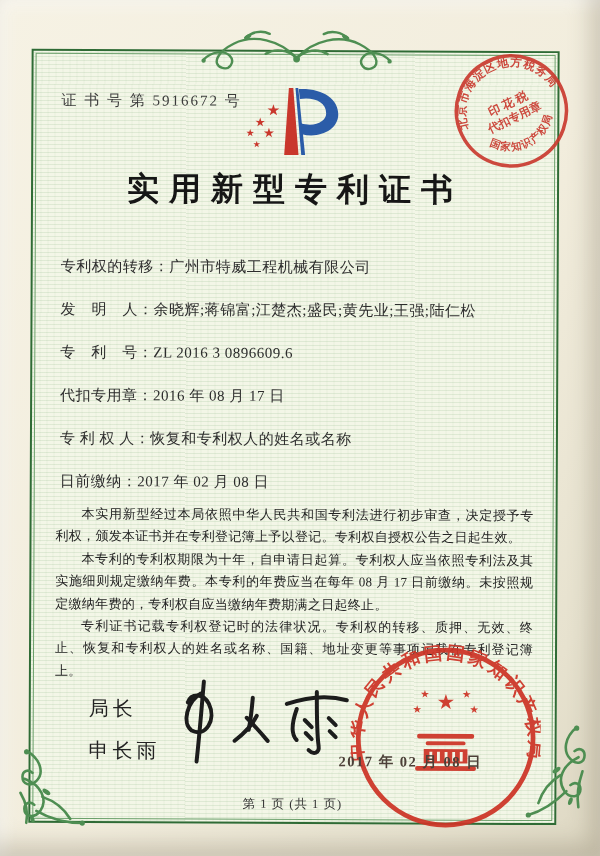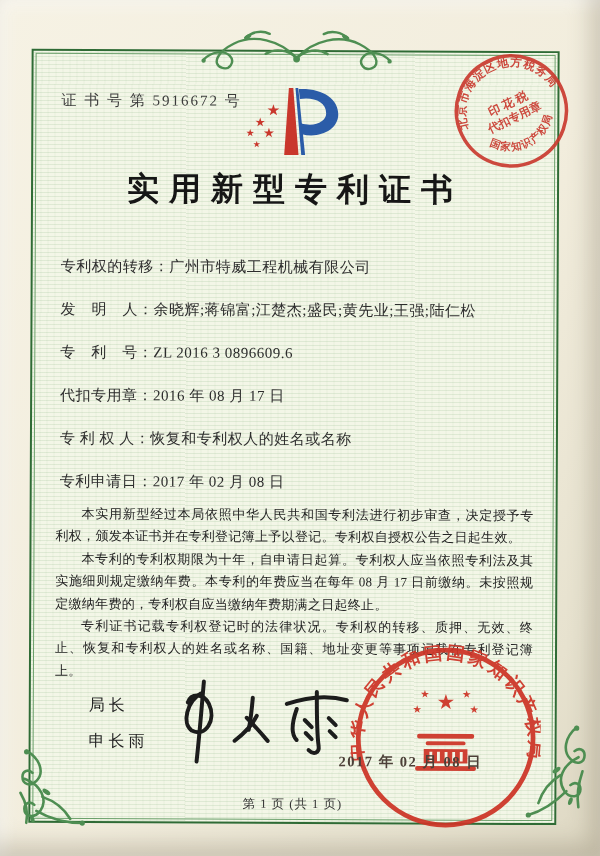--- a/index.html
+++ b/index.html
@@ -39,21 +39,21 @@
   .field-row { height:26px; line-height:26px; margin-bottom:17px; white-space:nowrap; letter-spacing:.5px; }
   .field-label { color:#2d2d2d; }
   .field-value { color:#2d2d2d; }
 
   .paras {
     position:absolute; left:24px; top:452px; width:478px;
     font-size:13px; line-height:22.4px; text-align:justify; color:#242424;
   }
   .paras p { margin:0; text-indent:2em; letter-spacing:.3px; }
 
-  .officer { position:absolute; left:58px; top:644px; font-size:16px; letter-spacing:4px; color:#232323; }
+  .officer { position:absolute; left:58px; top:644px; font-size:20px; letter-spacing:4px; color:#232323; }
   .officer div { margin-bottom:15px; }
 
   .sig { position:absolute; left:138px; top:624px; width:210px; height:96px; z-index:4; }
 
   .seal { position:absolute; left:320px; top:590px; width:190px; height:190px; z-index:3; opacity:.93; }
   .seal-date {
     position:absolute; left:308px; top:700px; z-index:5;
     font-size:14.5px; letter-spacing:1.5px; color:#4c4038; font-weight:600;
   }
 
@@ -119,21 +119,21 @@
         <div class="field-row">
           <span class="field-label">专　利　号：</span><span class="field-value">ZL 2016 3 0896609.6</span>
         </div>
         <div class="field-row">
           <span class="field-label">代扣专用章：</span><span class="field-value">2016 年 08 月 17 日</span>
         </div>
         <div class="field-row">
           <span class="field-label">专 利 权 人：</span><span class="field-value">恢复和专利权人的姓名或名称</span>
         </div>
         <div class="field-row">
-          <span class="field-label">专利申请日：</span><span class="field-value">2017 年 02 月 08 日</span>
+          <span class="field-label">日前缴纳：</span><span class="field-value">2017 年 02 月 08 日</span>
         </div>
       </div>
 
       <div class="paras">
         <p>本实用新型经过本局依照中华人民共和国专利法进行初步审查，决定授予专利权，颁发本证书并在专利登记簿上予以登记。专利权自授权公告之日起生效。</p>
         <p>本专利的专利权期限为十年，自申请日起算。专利权人应当依照专利法及其实施细则规定缴纳年费。本专利的年费应当在每年 08 月 17 日前缴纳。未按照规定缴纳年费的，专利权自应当缴纳年费期满之日起终止。</p>
         <p>专利证书记载专利权登记时的法律状况。专利权的转移、质押、无效、终止、恢复和专利权人的姓名或名称、国籍、地址变更等事项记载在专利登记簿上。</p>
       </div>
 
       <div class="officer">

